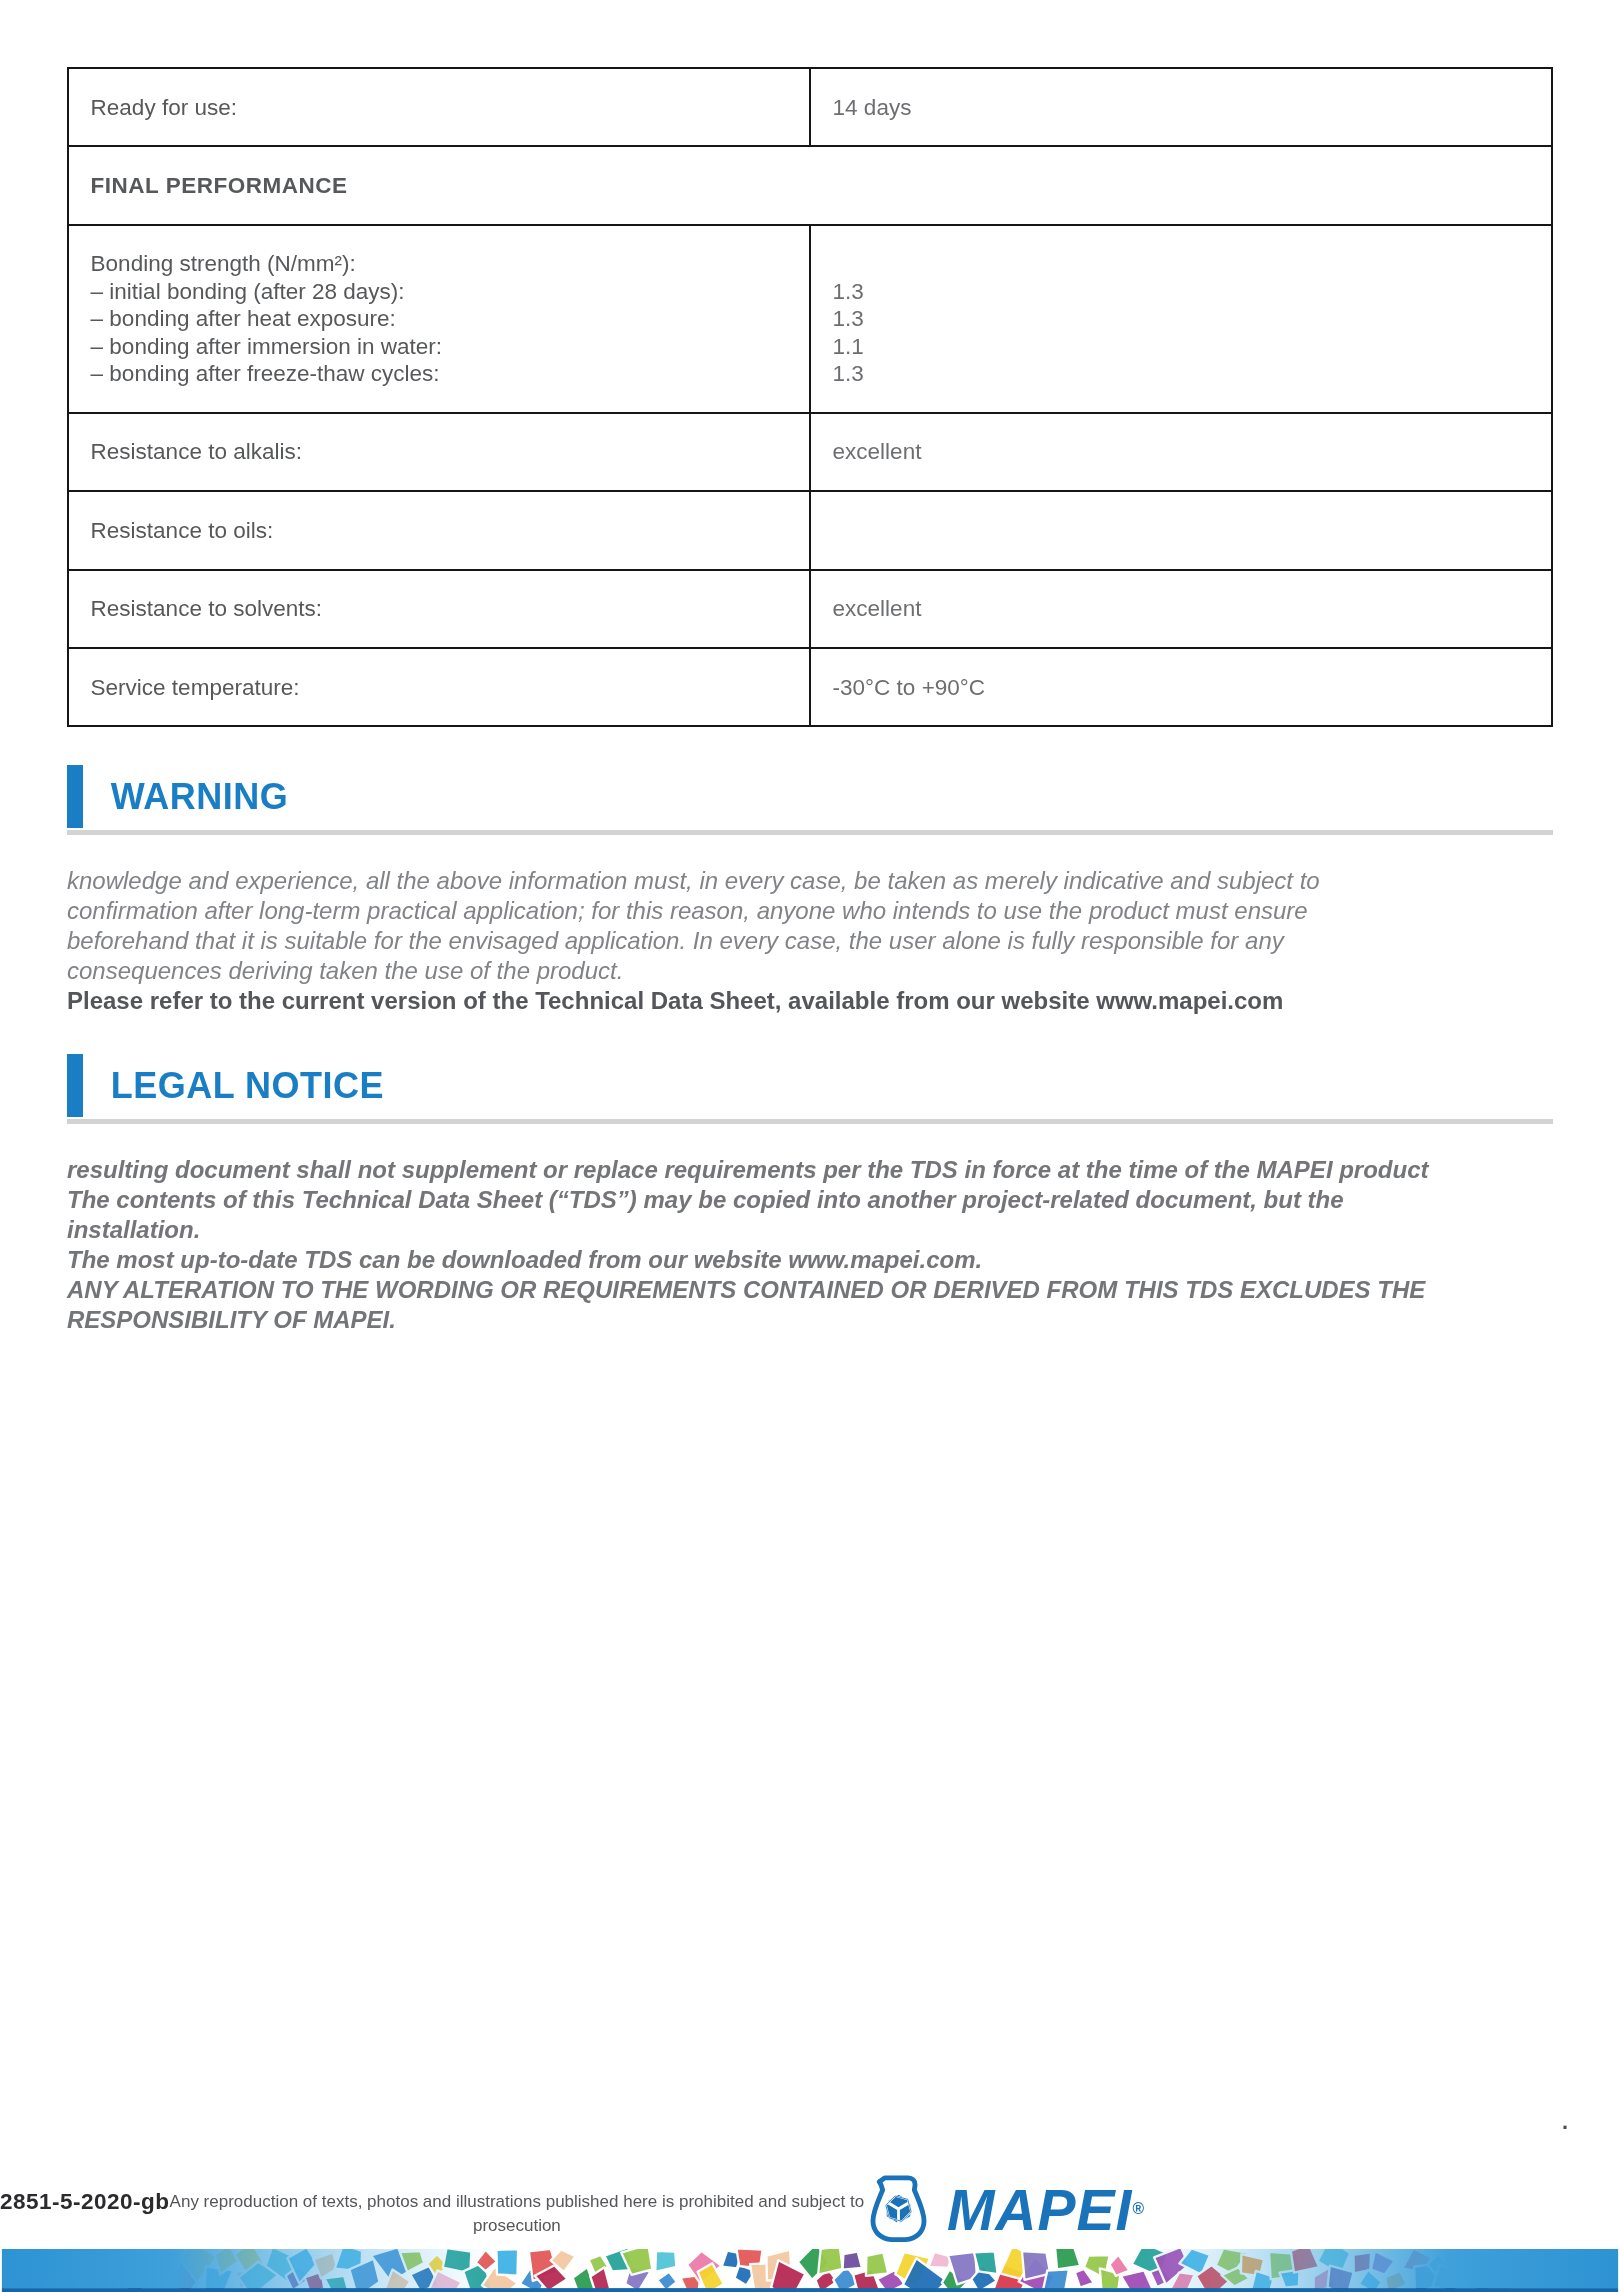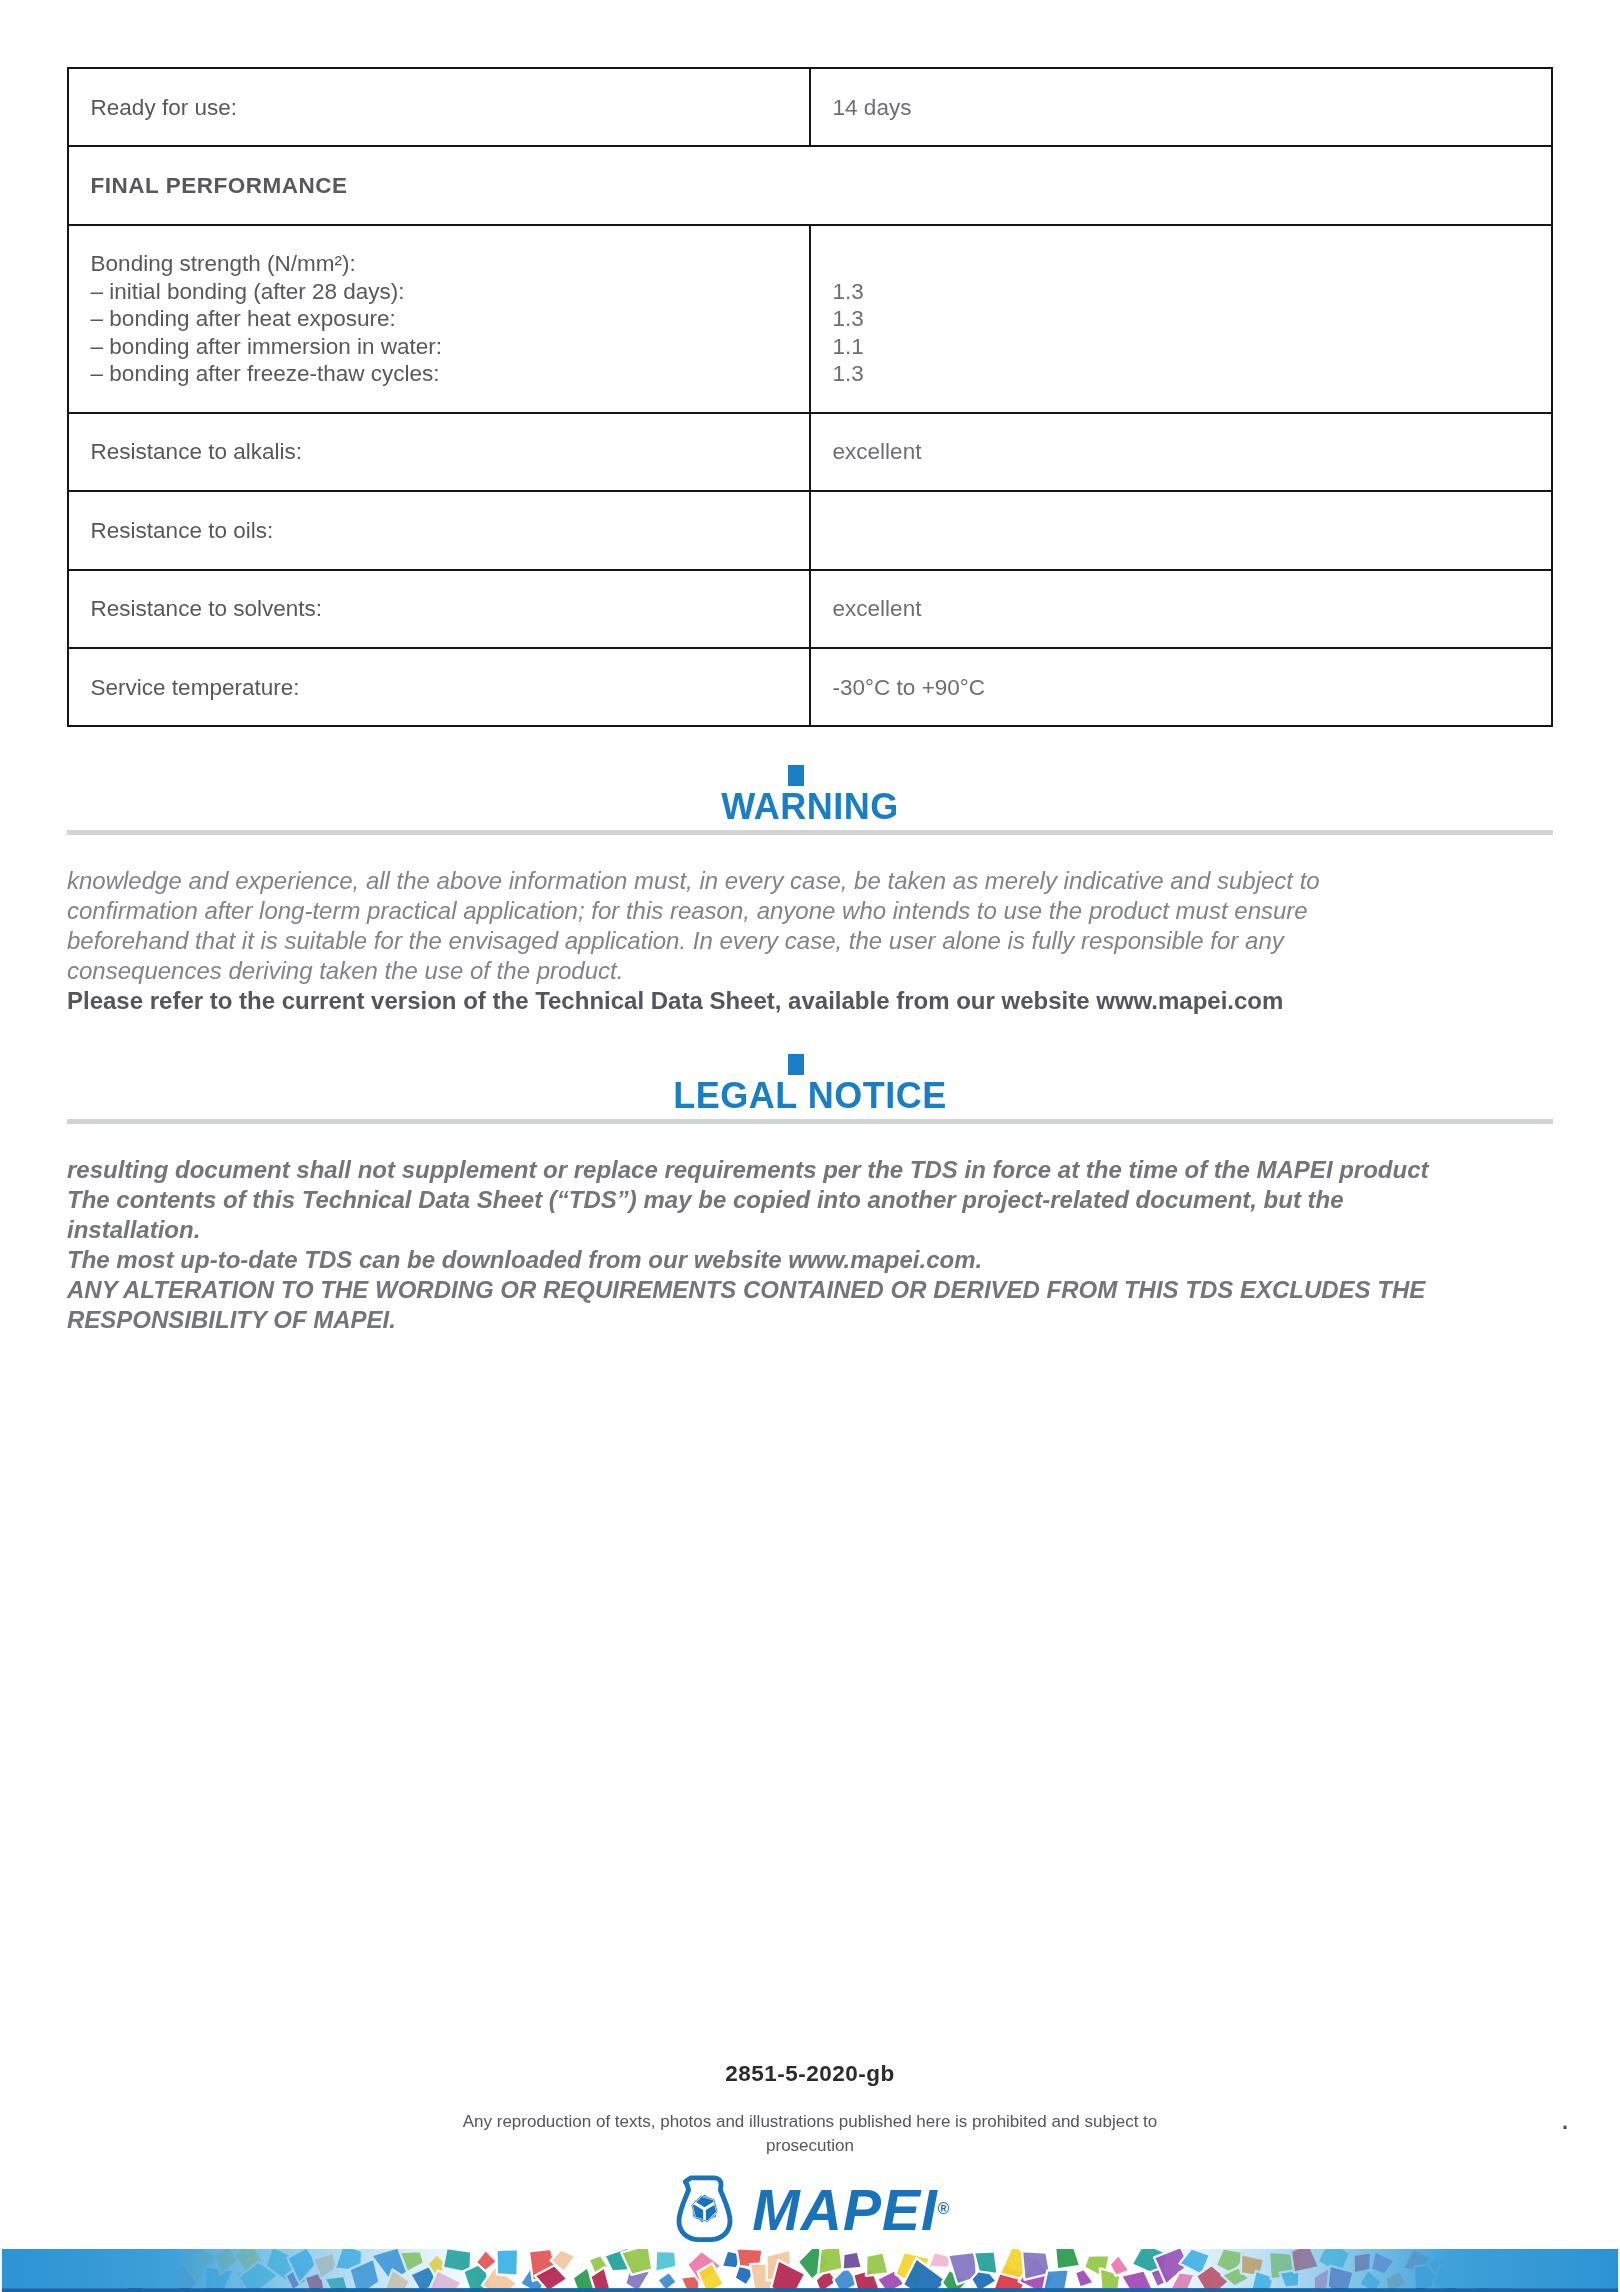--- a/index.html
+++ b/index.html
@@ -13,32 +13,32 @@
   .tbl{border:2.9px solid #161616;}
   .trow{display:flex;border-top:2px solid #161616;}
   .trow:first-child{border-top:none;}
   .cell{padding:24.5px 21.6px;box-sizing:border-box;}
   .cell.label{width:742px;border-right:2px solid #161616;font-weight:normal;color:#57585a;}
   .cell.value{flex:1;color:#6d6e71;}
   .cell.full{width:100%;font-weight:bold;color:#57585a;letter-spacing:0.5px;}
   .tline{font-size:22.5px;line-height:27.4px;min-height:27.4px;white-space:pre;}
 
   
-  .sec-head{display:flex;align-items:center;height:63px;margin-top:38px;flex-direction:column;}
+  .sec-head{display:flex;align-items:center;height:63px;margin-top:38px;}
   .sec-bar{width:15.7px;height:63px;margin-right:28px;}
   .sec-title{font-size:36px;font-weight:bold;letter-spacing:0.5px;margin:0;}
   .sec-rule{height:4.9px;margin-top:2px;}
   .para{margin-top:31px;}
   .pline{font-size:24px;line-height:30px;min-height:30px;}
   .warn-par .pline{font-style:italic;color:#818387;}
   .bold-line{font-size:24px;line-height:30px;font-weight:bold;color:#55565a;}
   .legal-par .pline{font-style:italic;font-weight:bold;color:#747578;}
 
   
-  .footer{position:absolute;left:0;right:0;bottom:46px;display:flex;flex-direction:column;align-items:center;}
+  .footer{position:absolute;left:0;right:0;bottom:46px;display:flex;flex-direction:row;align-items:center;}
   .doc-number{font-size:22.5px;font-weight:bold;color:#2b2b2d;letter-spacing:0.5px;}
   .copyright{margin-top:23.5px;text-align:center;font-size:17px;line-height:23.5px;color:#55565a;}
   .logo{margin-top:15.7px;display:flex;align-items:center;}
   .logo-word{font-size:57px;font-weight:bold;font-style:italic;color:#1a72b8;letter-spacing:1px;margin-left:13.7px;line-height:57px;}
   .logo-reg{font-size:15.7px;font-weight:bold;font-style:normal;color:#1a72b8;vertical-align:top;position:relative;top:-2px;}
   .stray-dot{position:absolute;left:1562px;top:2109px;font-size:21.6px;font-weight:bold;color:#4b4c4e;}
   .strip{position:absolute;left:0;right:0;bottom:0;height:44px;line-height:0;}
 </style>
 </head>
 <body>

